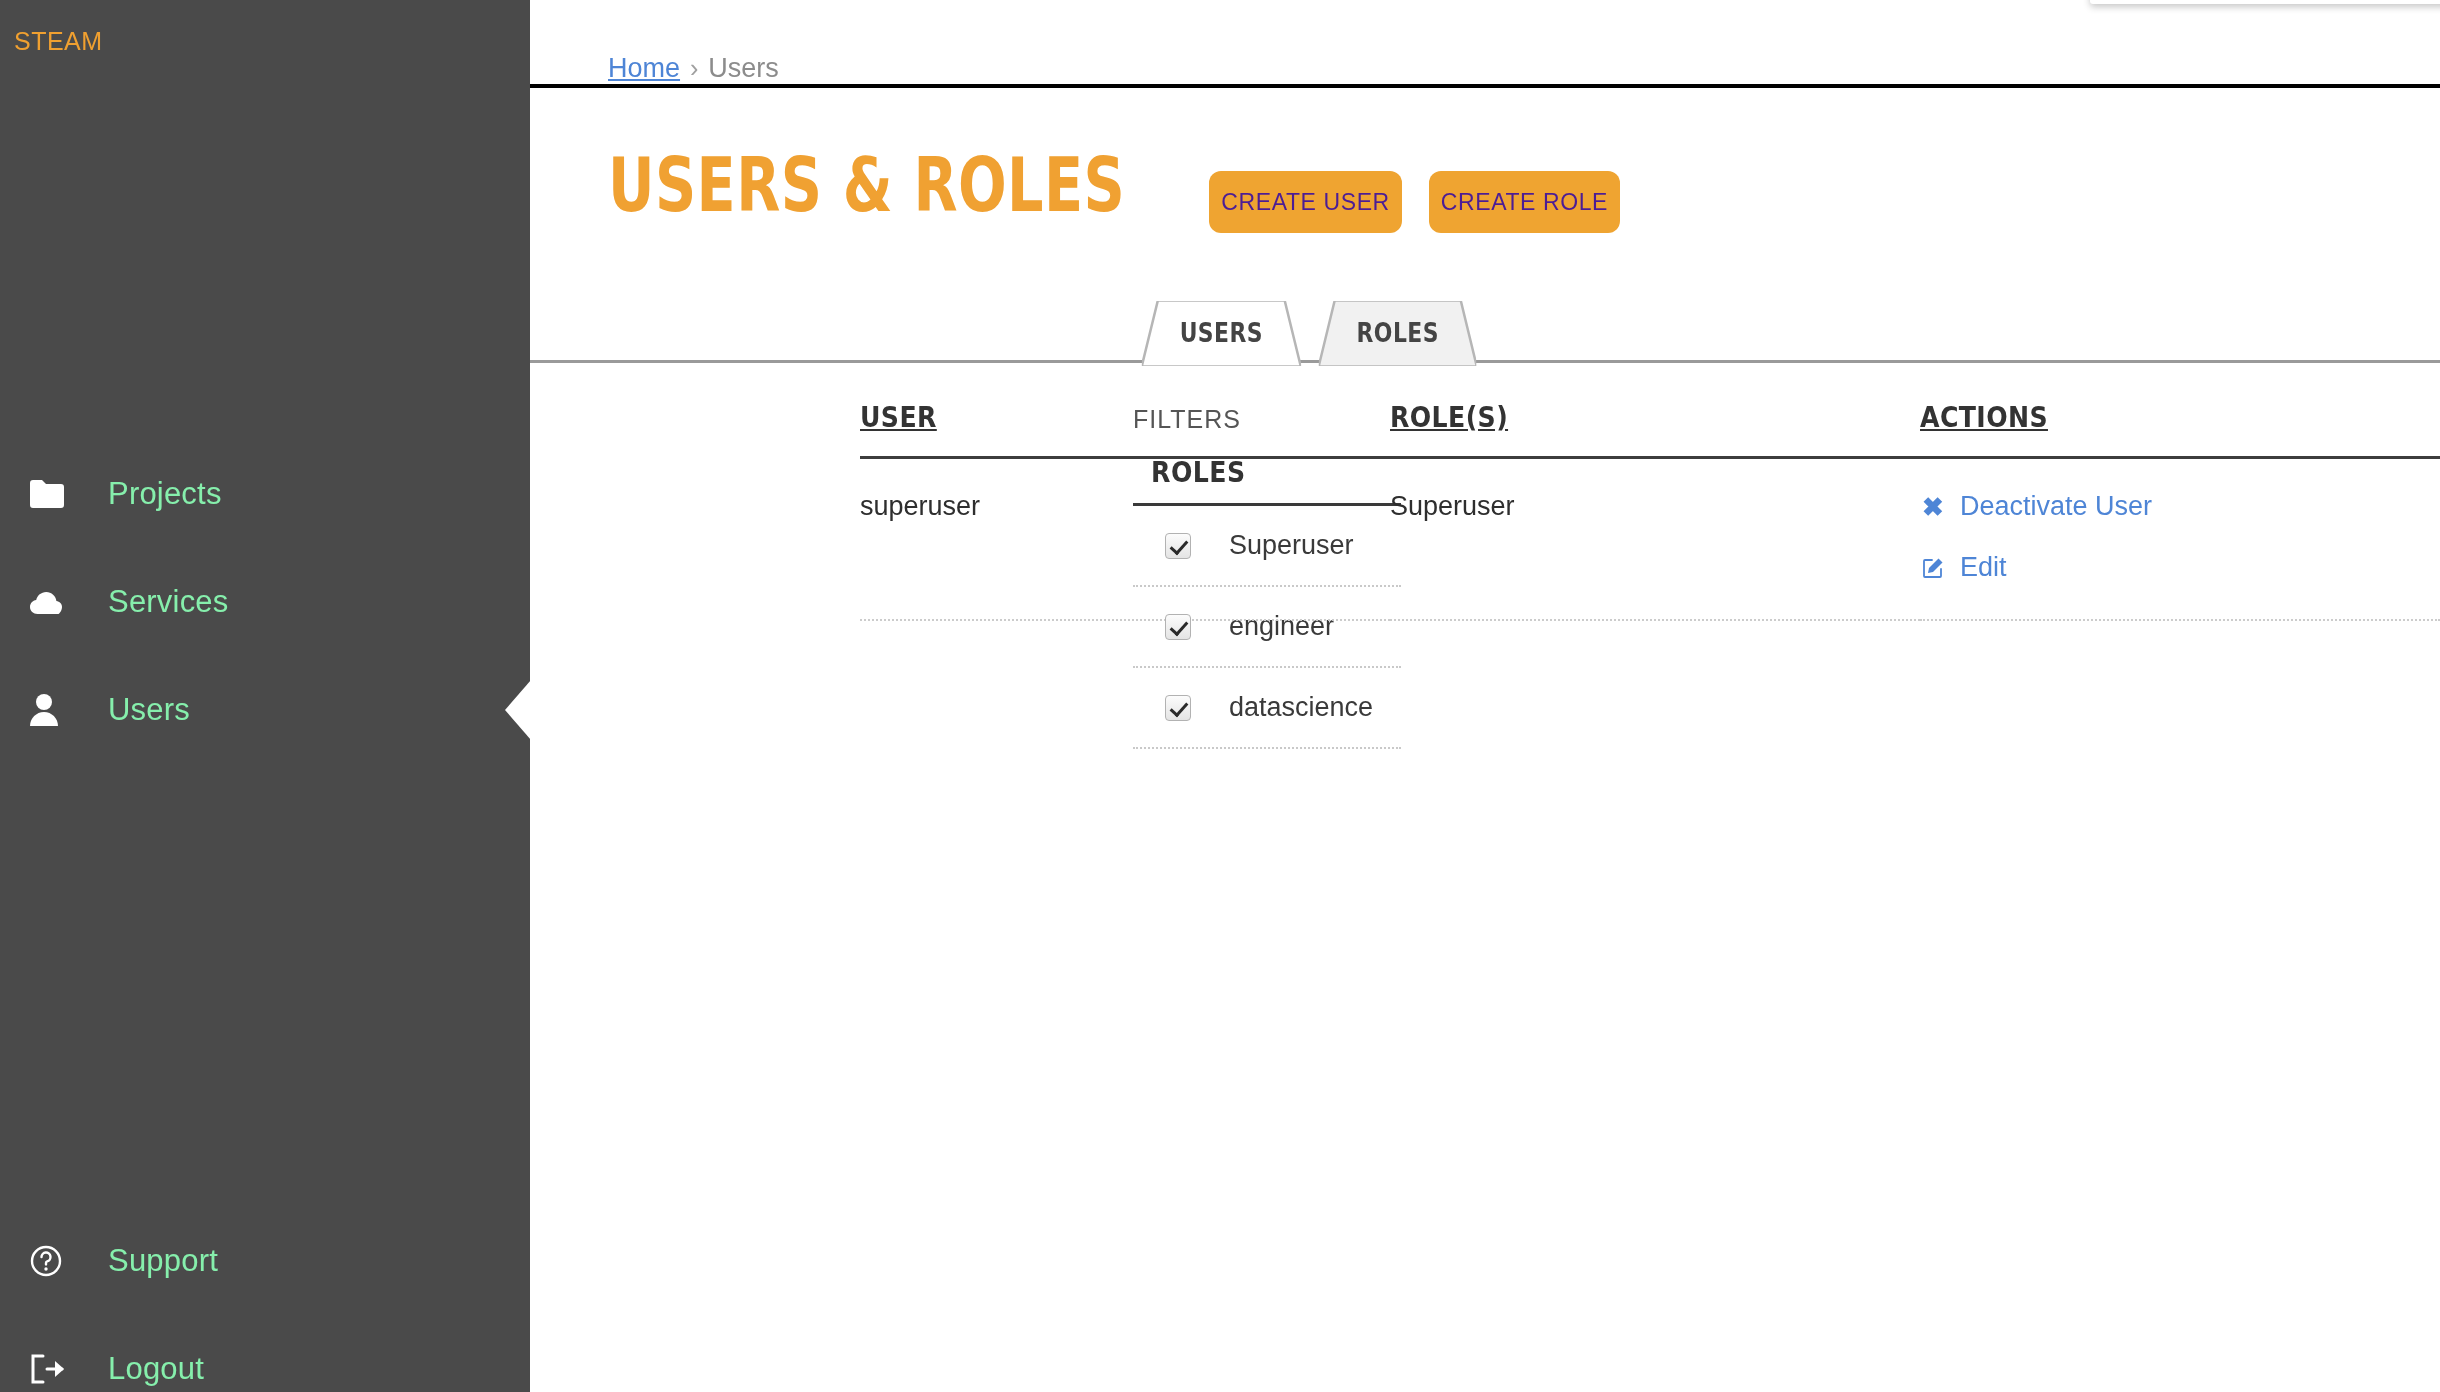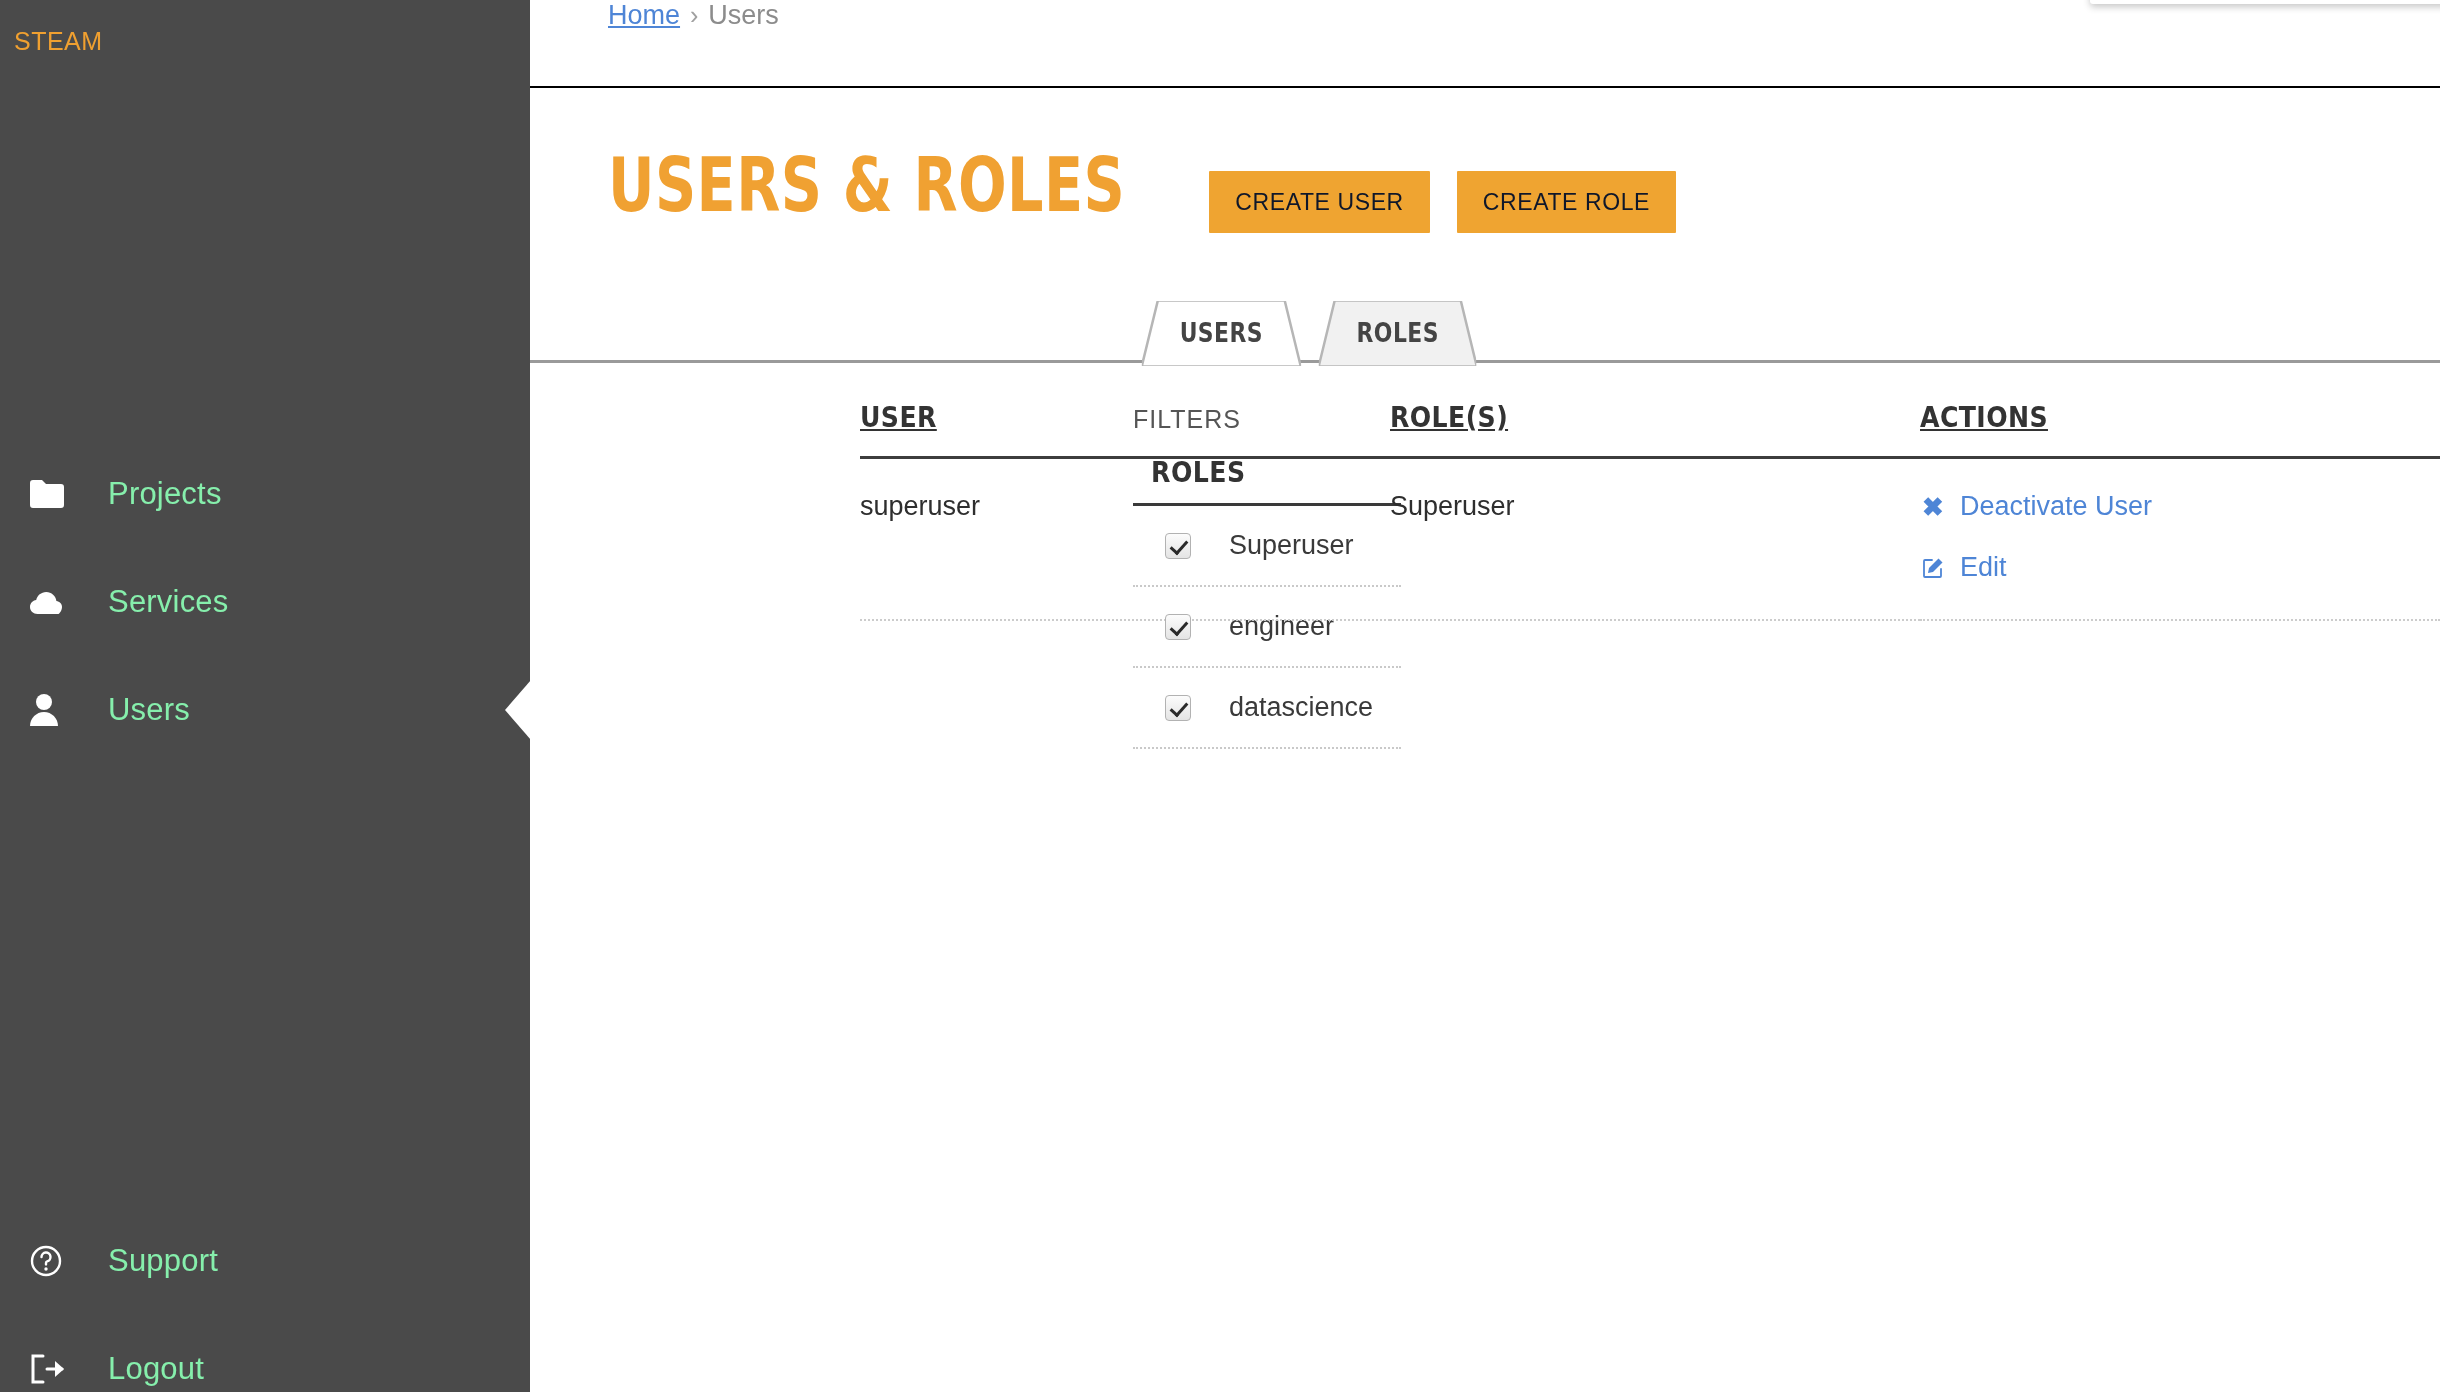--- a/index.html
+++ b/index.html
@@ -64,22 +64,22 @@
   
   .main {
     flex: 1 1 auto;
     position: relative;
     background: #ffffff;
     height: 1392px;
     overflow: hidden;
   }
   .topbar {
     height: 88px;
-    border-bottom: 2px solid #000000;
-    display: flex; align-items: flex-start;
+    border-bottom: 4px solid #000000;
+    display: flex; align-items: flex-end;
     padding-left: 78px;
   }
   .crumb {
     font-size: 27px;
     color: #8c8c8c;
   }
   .crumb a {
     color: #4e85d6;
     text-decoration: underline;
     cursor: pointer;
@@ -107,29 +107,29 @@
     color: #f0a132;
     letter-spacing: .5px;
     line-height: 1;
     transform: scaleX(.86);
     transform-origin: left center;
     white-space: nowrap;
   }
   .head-actions { display: flex; gap: 27px; padding-right: 0; margin-top: 23px; }
   .btn {
     background: #efa431;
-    color: #0f172a;
+    color: #4c1d95;
     border: none;
     font-size: 23px;
     font-family: "Liberation Sans", sans-serif;
     letter-spacing: .6px;
-    padding: 0 26px;
+    padding: 0 12px;
     height: 62px;
     line-height: 62px;
-    border-radius: 1px;
+    border-radius: 12px;
     cursor: pointer;
     white-space: nowrap;
   }
 
   
   .tabs-wrap {
     position: relative;
     margin-top: 62px;
     height: 68px;
     border-bottom: 3px solid #9a9a9a;

